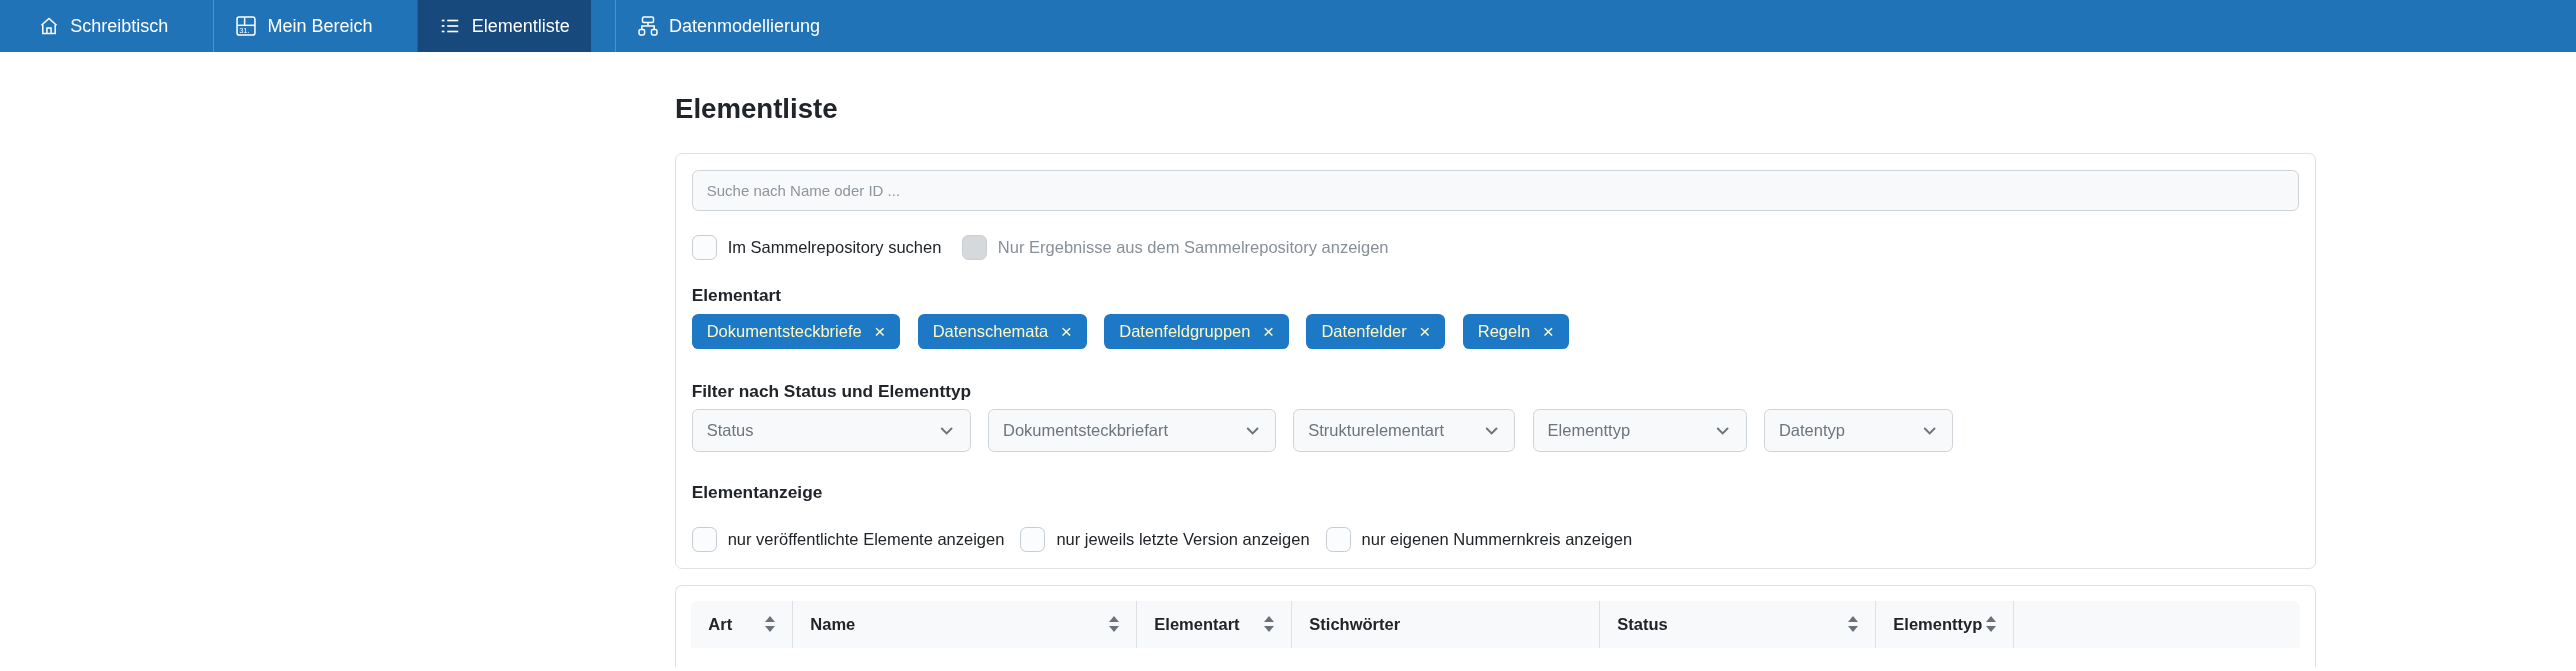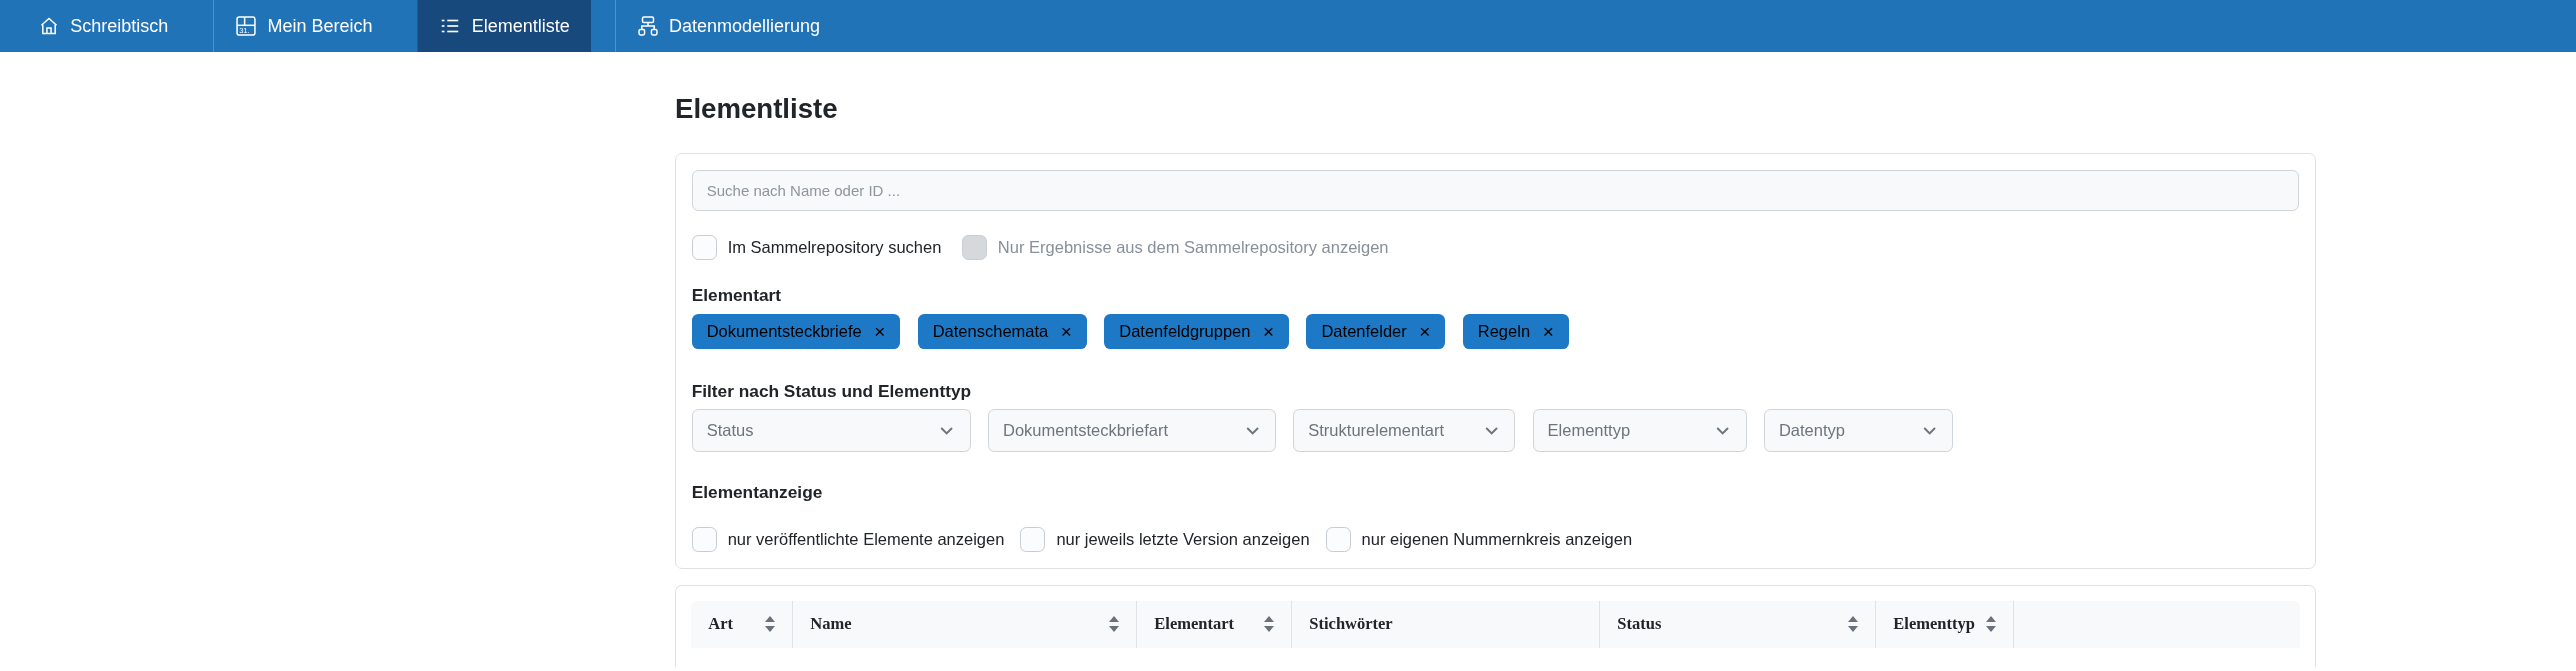--- a/index.html
+++ b/index.html
@@ -34,33 +34,33 @@
 
   .check-row { display:flex; align-items:center; gap:20.5px; margin-top:12.6px; }
   .check-item { display:flex; align-items:center; gap:11px; cursor:pointer;margin-top:12px; }
   .checkbox { width:25px; height:25px; border-radius:6.3px; background:#fbfcfd; border:1.2px solid #c6ccd2; flex:0 0 auto; }
   .check-item .cb-label { font-size:16.5px; color:#212529; white-space:nowrap; }
   .check-item.disabled .checkbox { background:#d6d9dc; border-color:#c9ced3; }
   .check-item.disabled .cb-label { color:#879099; }
 
   .tag-row { display:flex; align-items:center; gap:17.3px; margin-top:7.9px; }
   .tag { display:inline-flex; align-items:center; gap:12.6px; height:35px; padding:0 15px;
-    background:#1d78c5; color:#000000; border-radius:6.3px; font-size:16.5px; white-space:nowrap; }
+    background:#1d78c5; color:#fef9c3; border-radius:6.3px; font-size:16.5px; white-space:nowrap; }
   .tag .tag-x { font-size:19px; line-height:1; cursor:pointer; padding-top:0.8px; }
 
   .dd-row { display:flex; align-items:center; gap:17.3px; margin-top:7.9px; }
   .dropdown { height:43px; background:#f8f9fa; border:0.8px solid #ced4da; border-radius:6.3px;
     display:flex; align-items:center; justify-content:space-between; padding:0 14px;
     font-size:16.5px; color:#6c757d; cursor:pointer; }
   .dropdown .chev { width:17.3px; height:17.3px; flex:0 0 auto; }
 
   
   .card-table { margin-top:15.7px; height:82px; padding:15px 15px 0; border-bottom:none;
     border-radius:7px 7px 0 0; overflow:hidden; }
-  .thead { display:flex; background:#f8f9fa; border-radius:6.3px 6.3px 0 0; height:47px;font-family:Liberation Serif, serif; }
+  .thead { display:flex; background:#f8f9fa; border-radius:6.3px 6.3px 0 0; height:47px; }
   .th { display:flex; align-items:center; justify-content:space-between; padding:0 17.3px;
     border-right:0.8px solid #dee2e6; font-size:16.5px; font-weight:700; color:#212529; }
   .th:last-child { border-right:none; }
   .th .sort { display:flex; flex-direction:column; gap:3.1px; align-items:center; cursor:pointer; }
   .tri-up   { width:0; height:0; border-left:5.5px solid transparent; border-right:5.5px solid transparent; border-bottom:6.3px solid #6a7178; }
   .tri-down { width:0; height:0; border-left:5.5px solid transparent; border-right:5.5px solid transparent; border-top:6.3px solid #6a7178; }
   .sort.asc .tri-up { border-bottom-color:#2277cc; border-left-width:6.3px; border-right-width:6.3px; border-bottom-width:7px; }
 
   .w-art{width:102px}.w-id{width:222px}.w-name{width:344px}.w-verw{width:155px}
   .w-stich{width:308px}.w-status{width:276px}.w-etyp{width:138px}.w-empty{width:65px}

